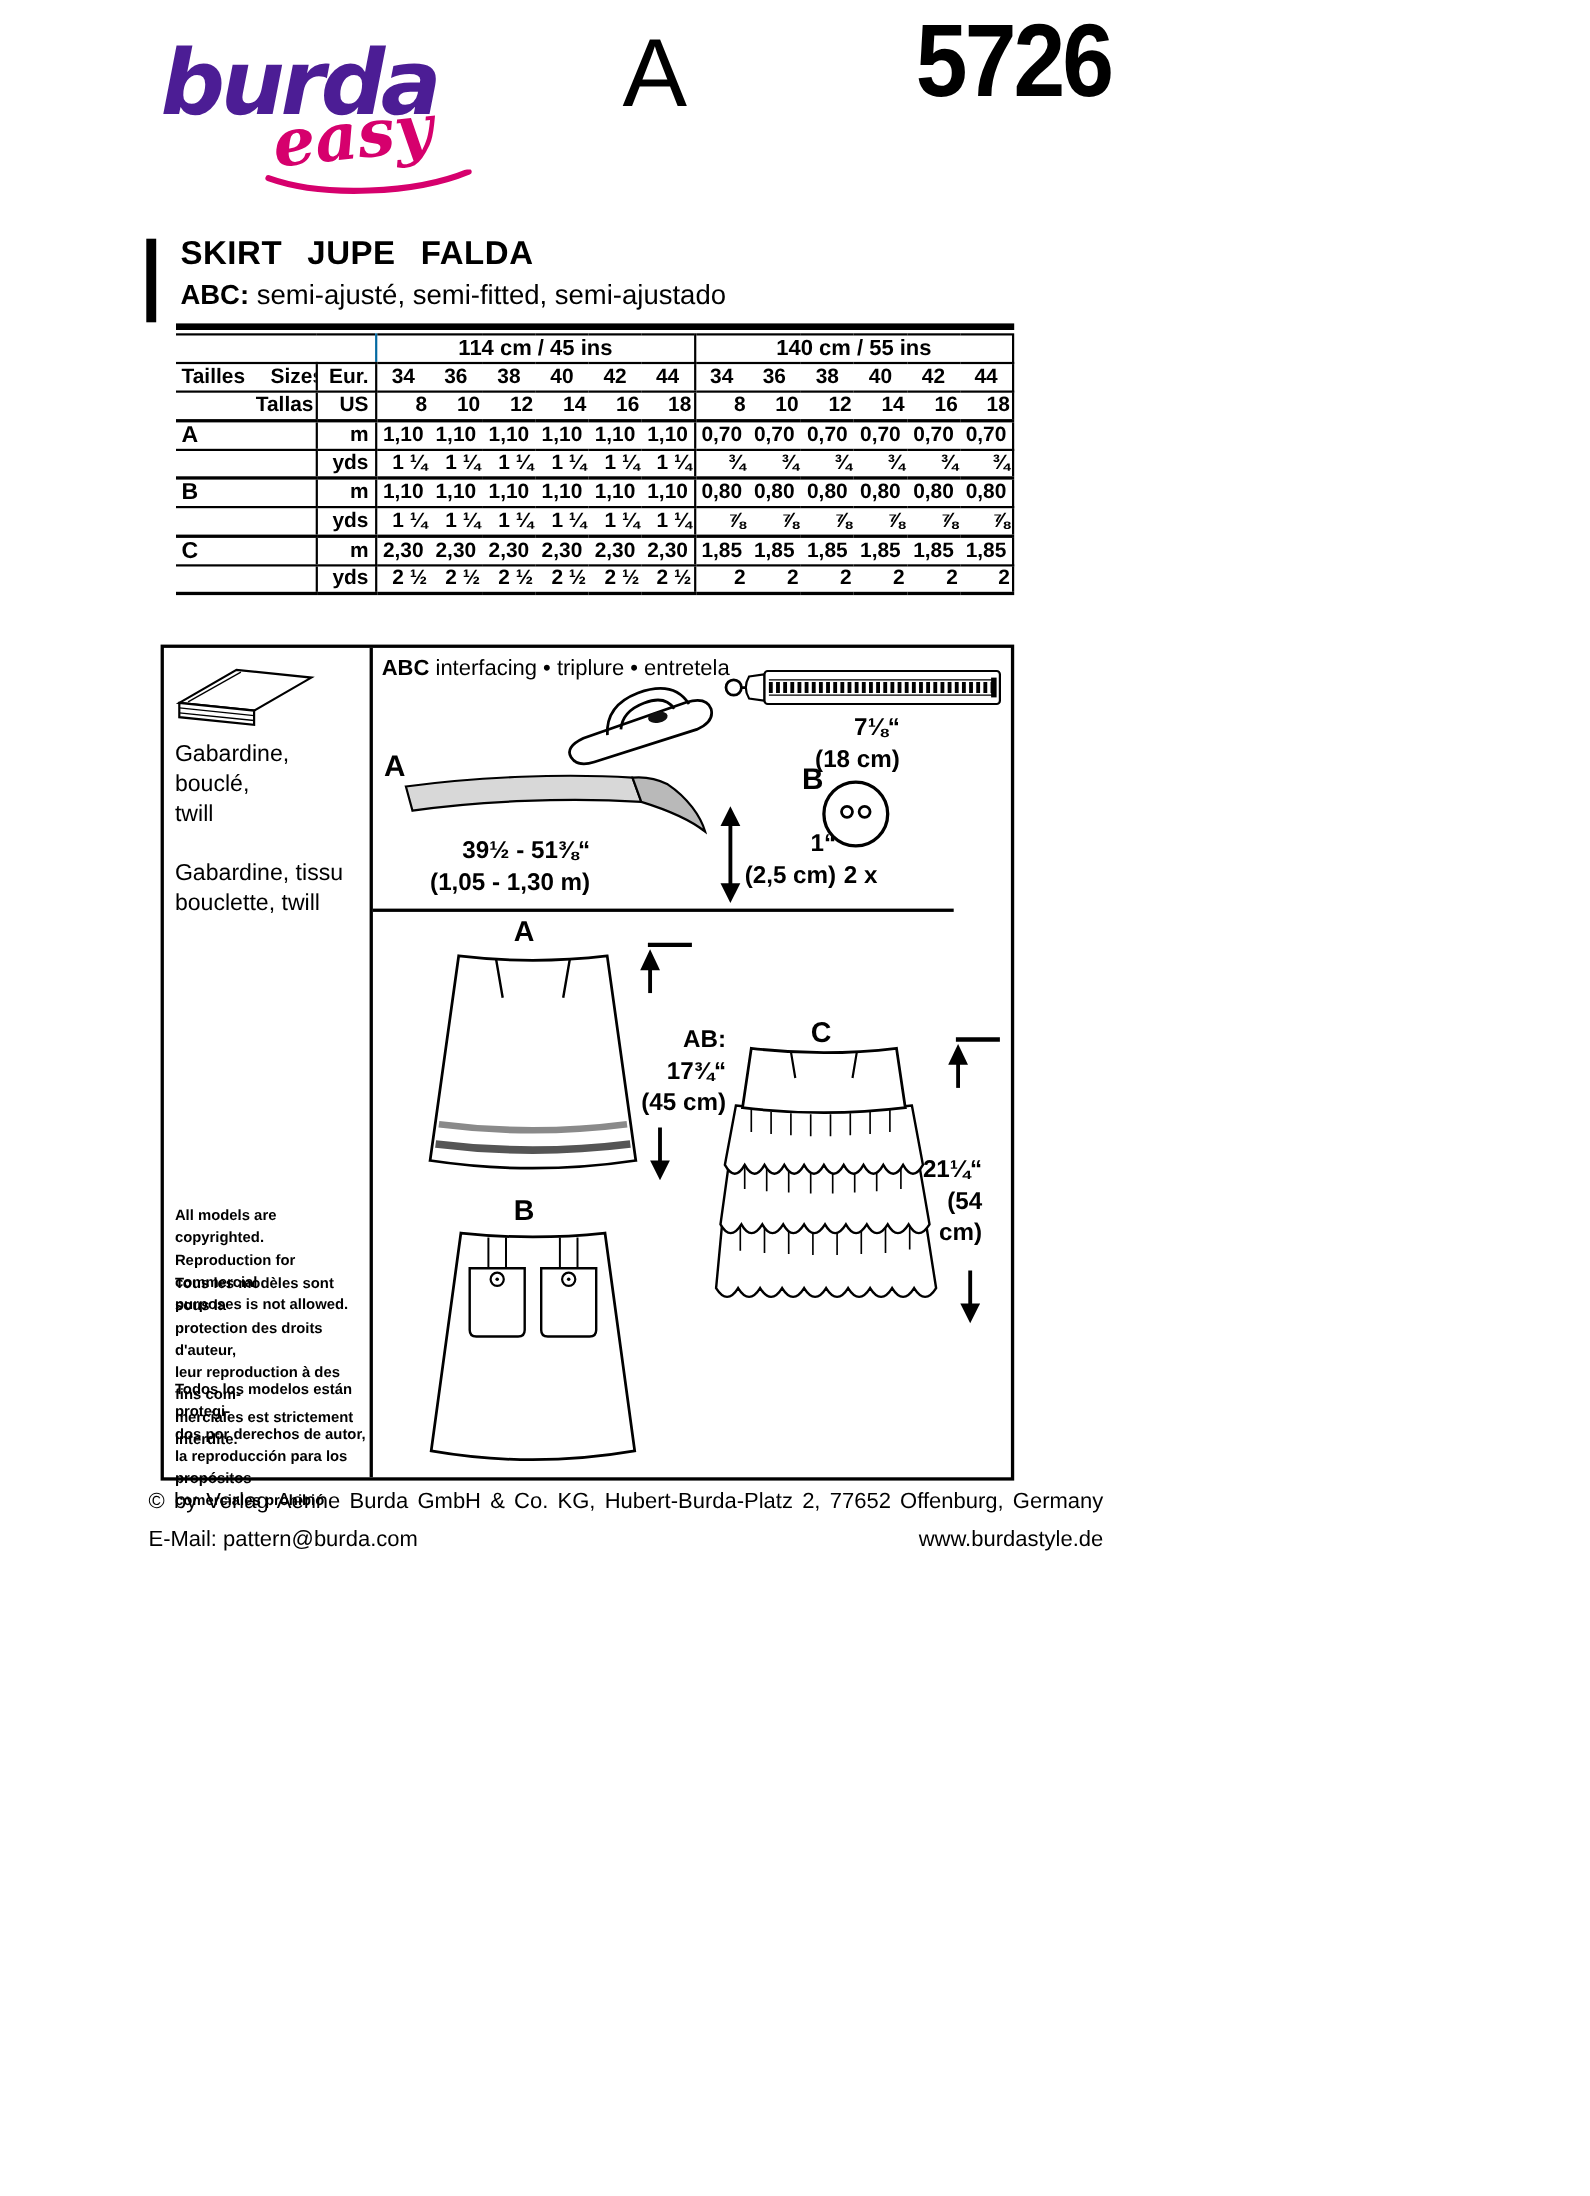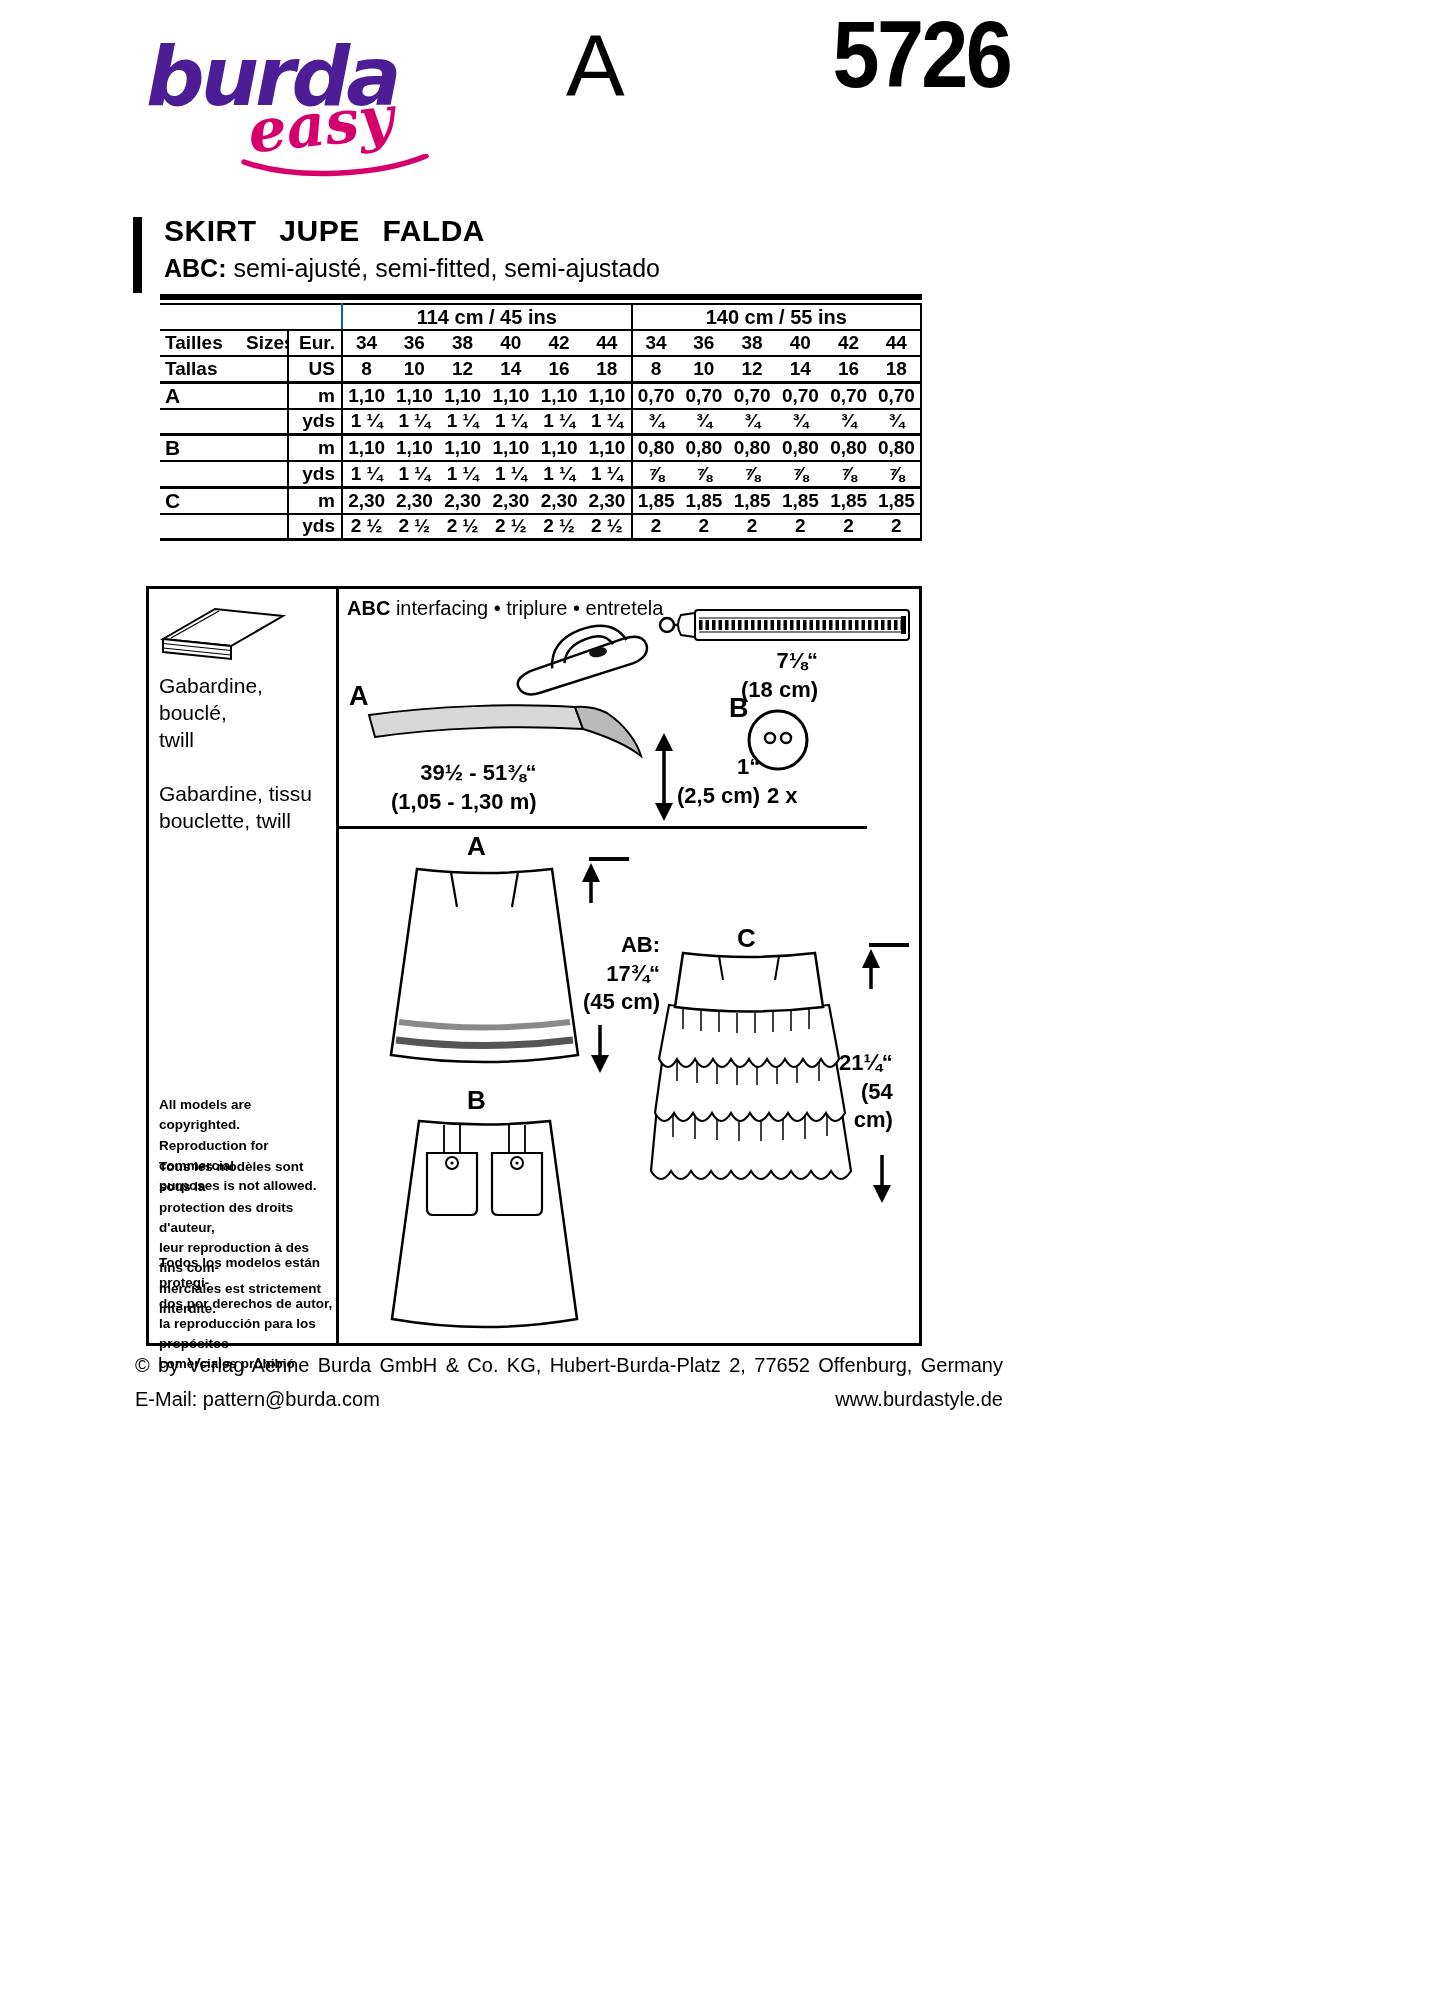--- a/index.html
+++ b/index.html
@@ -28,21 +28,21 @@
   .table-top-rule { height:6px; background:#000; }
   #size-table { width:100%; border-collapse:collapse; table-layout:fixed; margin-top:3px; border-top:2px solid #000; font-weight:bold; }
   #size-table td { height:26px; padding:0 2px; border-bottom:2px solid #000; text-align:center; font-size:19px; white-space:nowrap; overflow:hidden; }
   #size-table td.group { font-size:20px; border-left:2px solid #0369a1; border-right:2px solid #000;margin-top:32px; }
   #size-table td.unit { border-left:2px solid #000; border-right:2px solid #000; text-align:right; padding-right:6px; }
   #size-table td.rowlabel { text-align:left; padding-left:5px; }
   #size-table td.spread { word-spacing:18px; }
   #size-table td.viewcell { text-align:left; padding-left:5px; font-size:21px; }
   #size-table td:nth-child(9) { border-left:2px solid #000; }
   #size-table td:last-child { border-right:2px solid #000; }
-  #size-table tr.t-heavy td { border-bottom-width:3px; }
+  #size-table tr.t-heavy td { border-bottom-width:3px;text-align:right; }
 
   
   .main-box { position:absolute; left:146px; top:586px; width:776px; height:760px; border:3px solid #000; }
   .left-col { position:absolute; left:0; top:0; width:190px; height:100%; border-right:3px solid #000;padding-left:48px; }
   .left-col > * { position:absolute; }
   .bolt-svg { left:8px; top:8px; }
   .fabric { left:10px; width:172px; font-size:21px; line-height:1.28; white-space:pre-line; }
   .fabric-1 { top:84px; } .fabric-2 { top:192px; } .fabric-3 { top:300px; }
   .copyright { left:10px; width:176px; font-size:13.5px; font-weight:bold; line-height:1.5; white-space:pre-line; }
   .copy-en { top:490px;margin-top:16px; } .copy-fr { top:568px; } .copy-es { top:664px; }

